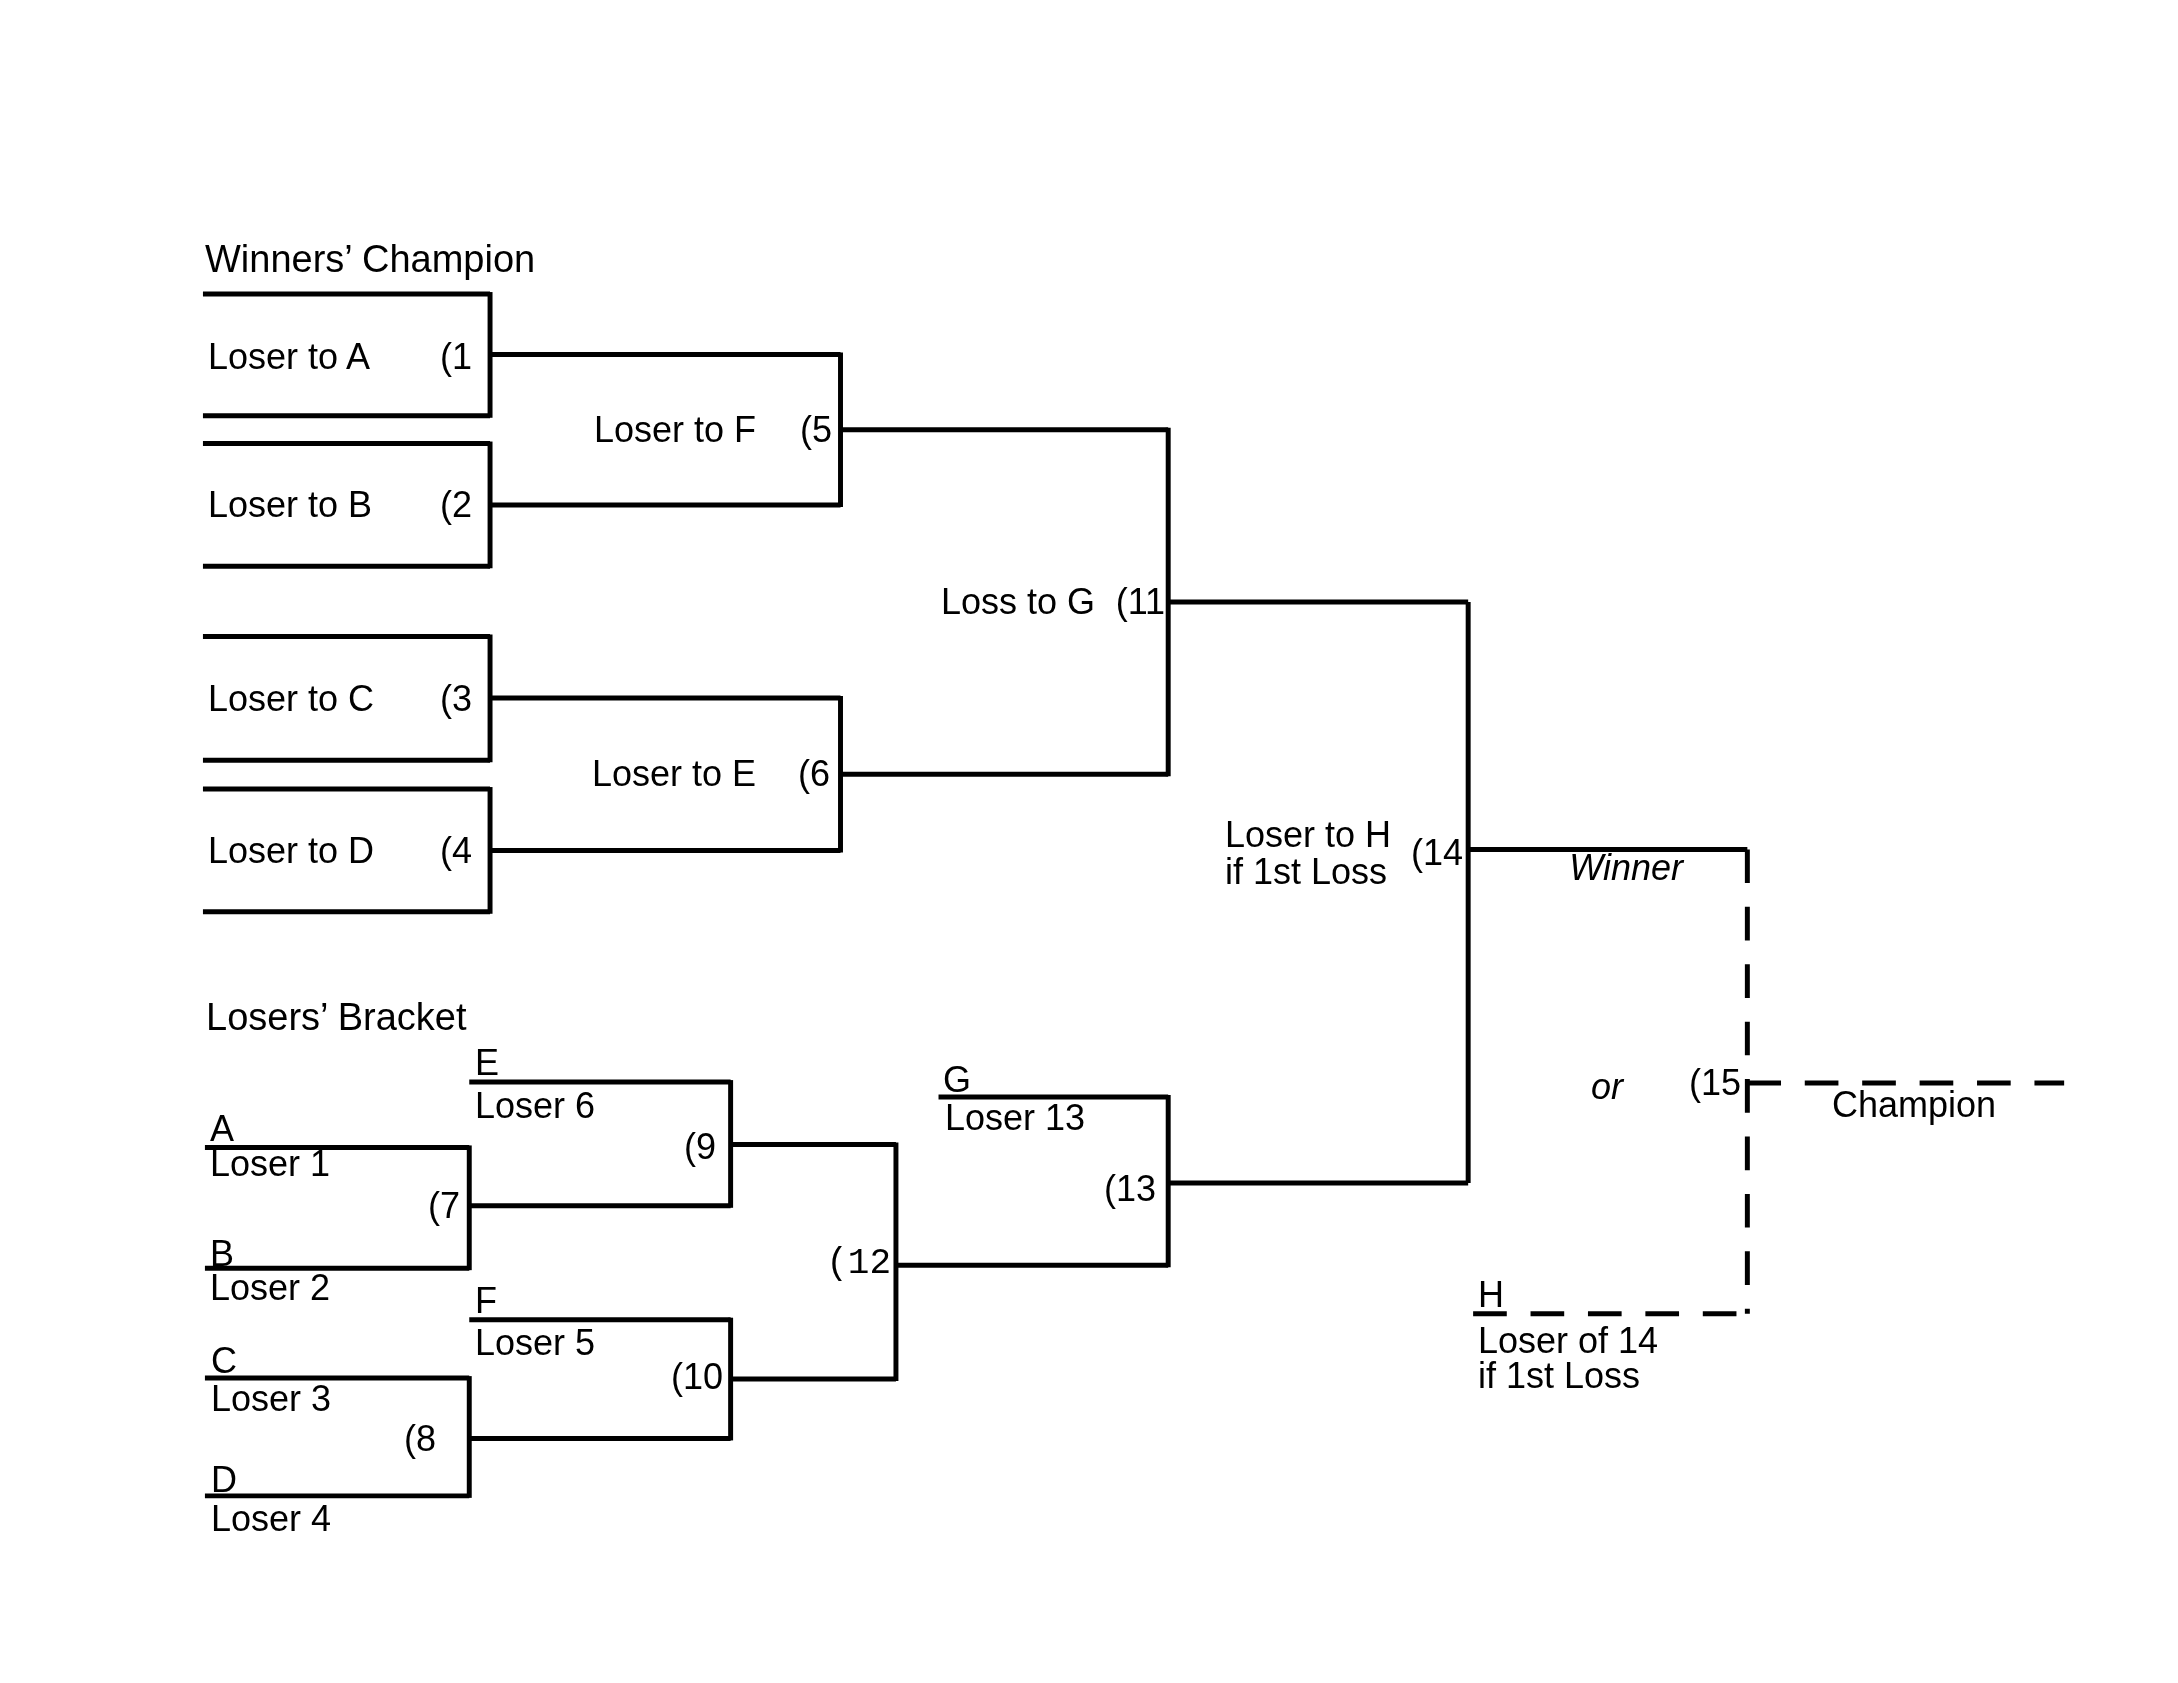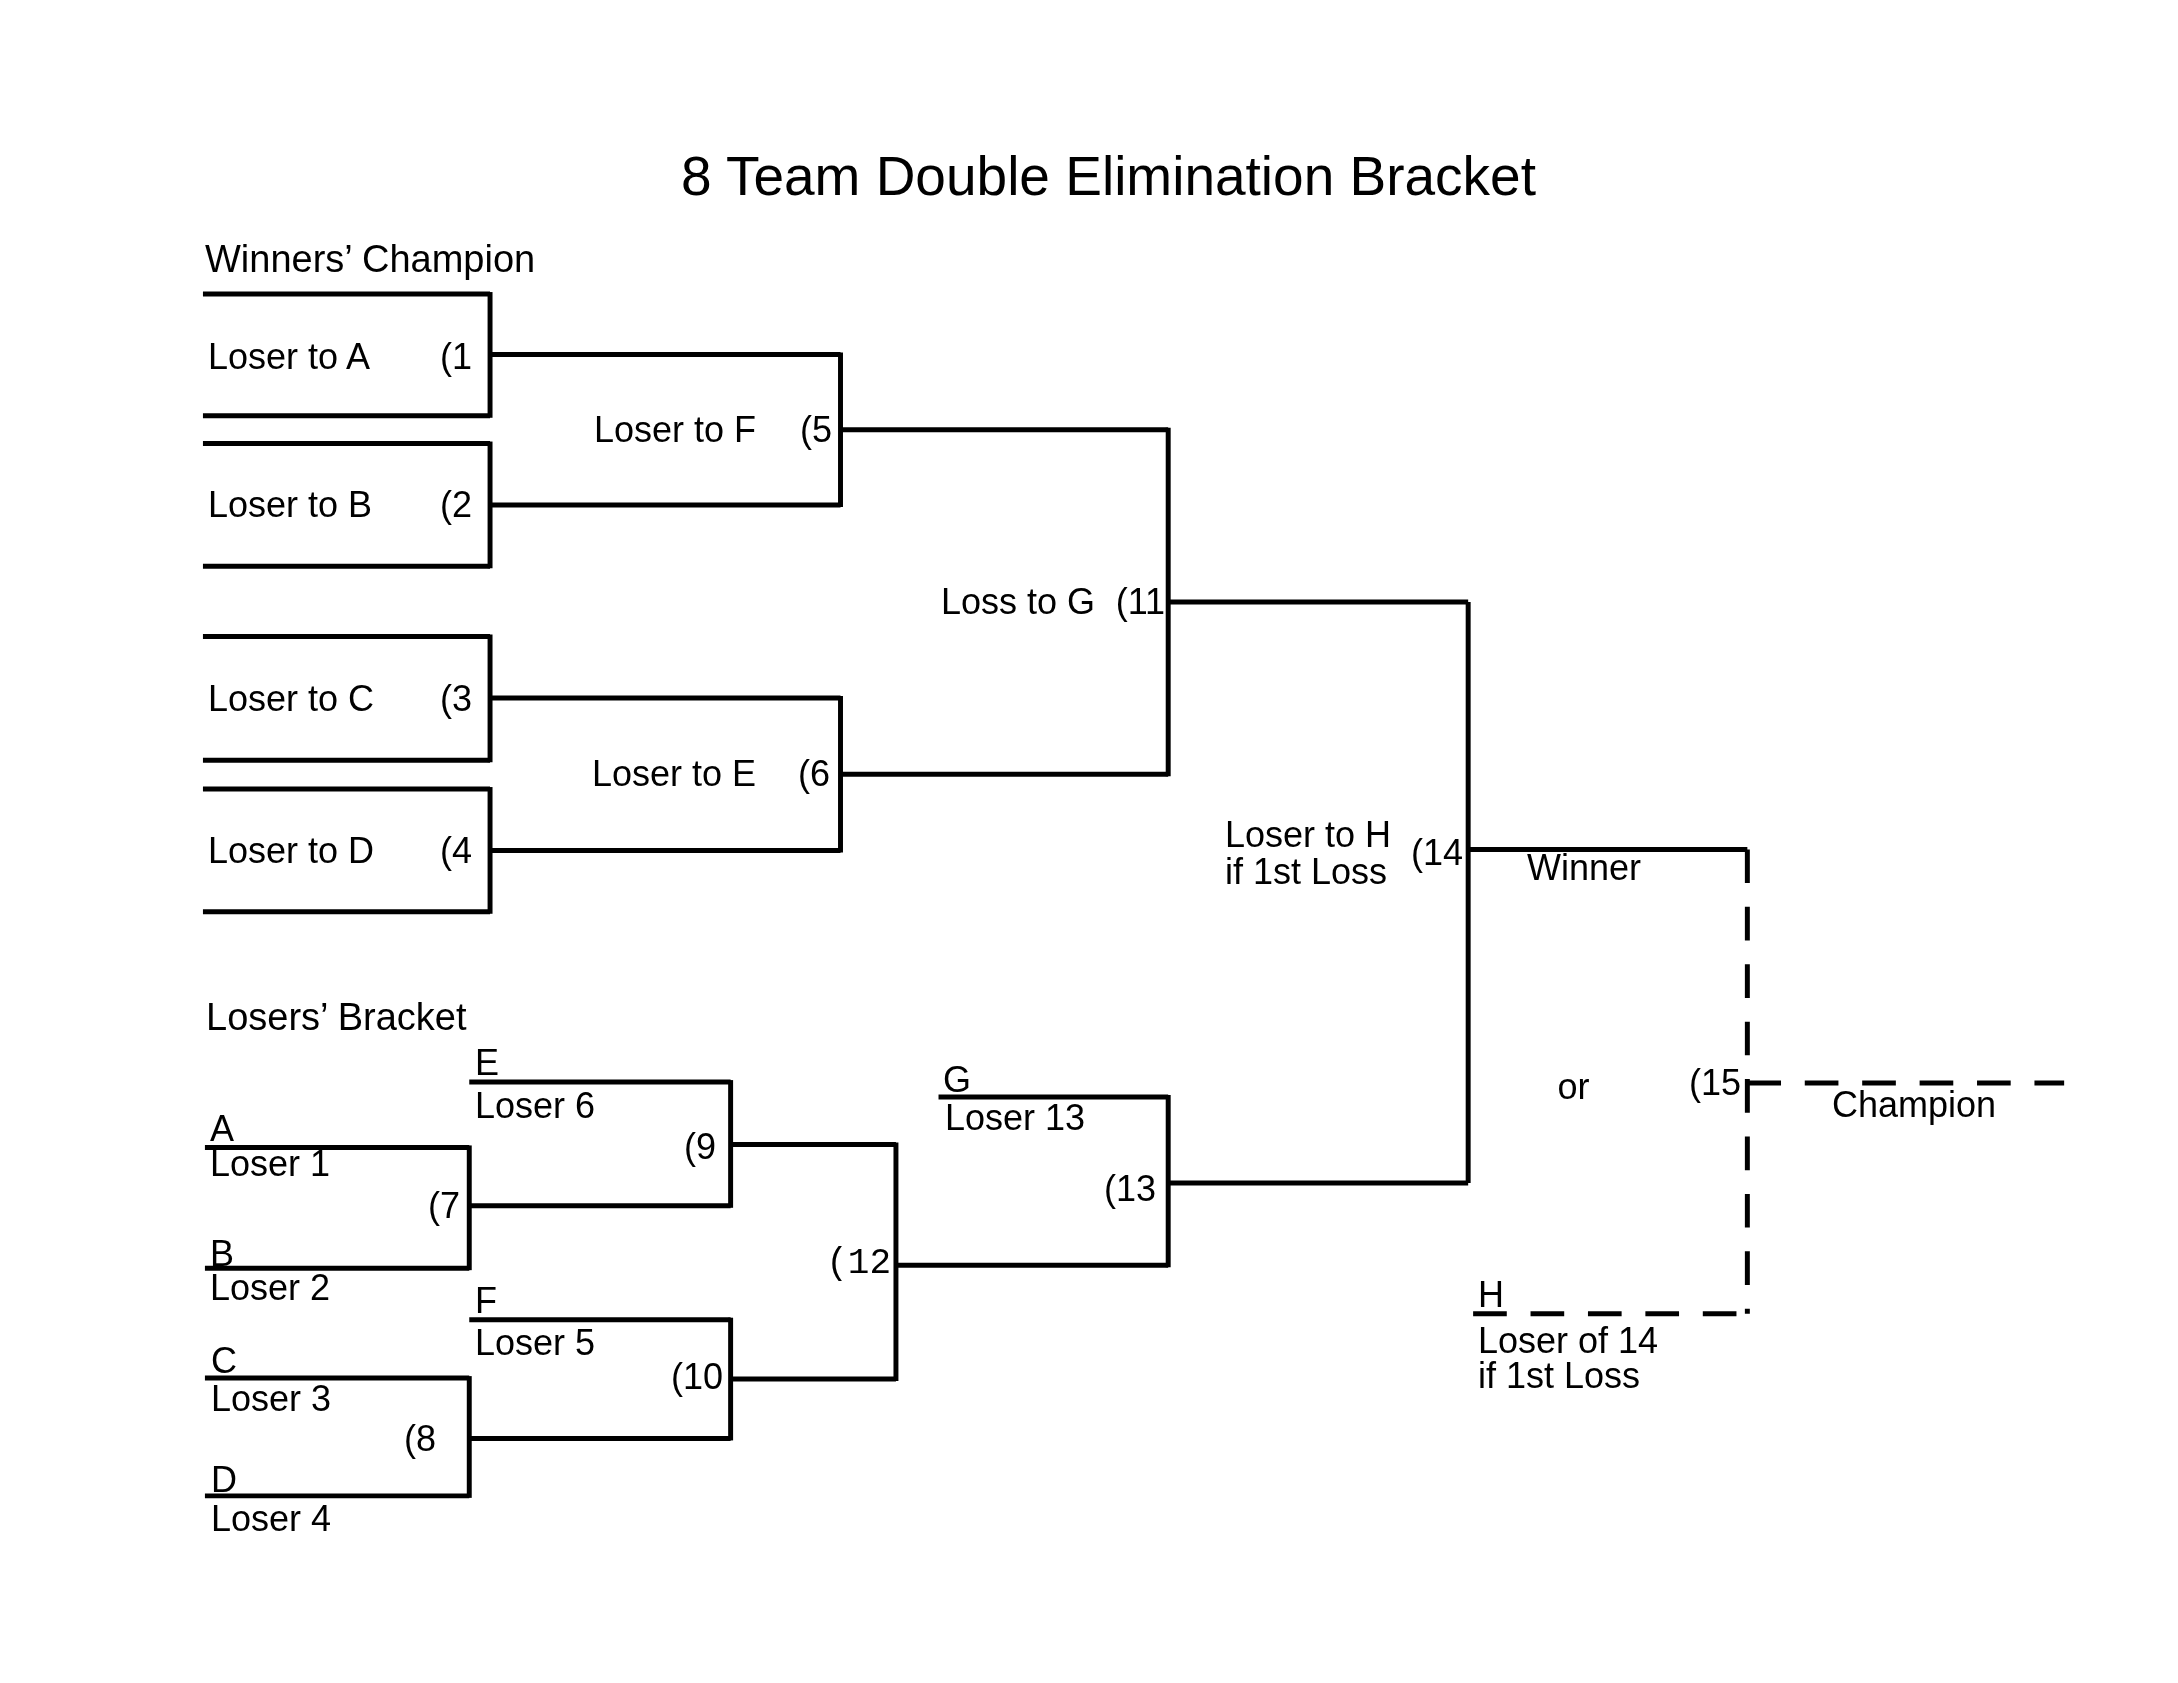--- a/index.html
+++ b/index.html
@@ -18,21 +18,21 @@
     line-height:1;
     white-space:nowrap;
     color:#000;
   }
   .title{
     font-size:55px;
     text-align:center;
   }
   .heading{font-size:38px;}
   .num{text-align:right;}
-  .ctr{text-align:center;}
+  .ctr{text-align:right;font-style:italic;}
 </style>
 </head>
 <body>
 
 <div id="stage">
 
   <svg id="lines" width="2178" height="1683" viewBox="0 0 2200 1700" stroke="#000000" stroke-width="5" fill="none">
 
     <g>
       <line x1="205" y1="297" x2="495" y2="297"></line>
@@ -110,21 +110,20 @@
       <line x1="1180" y1="1195" x2="1483" y2="1195"></line>
     </g>
 
     <g stroke-dasharray="34 24">
       <line x1="1765" y1="858" x2="1765" y2="1327"></line>
       <line x1="1488" y1="1327" x2="1765" y2="1327"></line>
       <line x1="1765" y1="1094" x2="2085" y2="1094"></line>
     </g>
   </svg>
 
-  <div class="txt title" style="left:554px;top:149px;width:1109px;">8 Team Double Elimination Bracket</div>
 
   <div class="txt heading" style="left:205px;top:240px;">Winners’ Champion</div>
 
   <div class="txt" style="left:208px;top:339px;">Loser to A</div>
   <div class="txt num" style="left:373px;top:339px;width:99px;">(1</div>
 
   <div class="txt" style="left:208px;top:487px;">Loser to B</div>
   <div class="txt num" style="left:373px;top:487px;width:99px;">(2</div>
 
   <div class="txt" style="left:208px;top:681px;">Loser to C</div>

